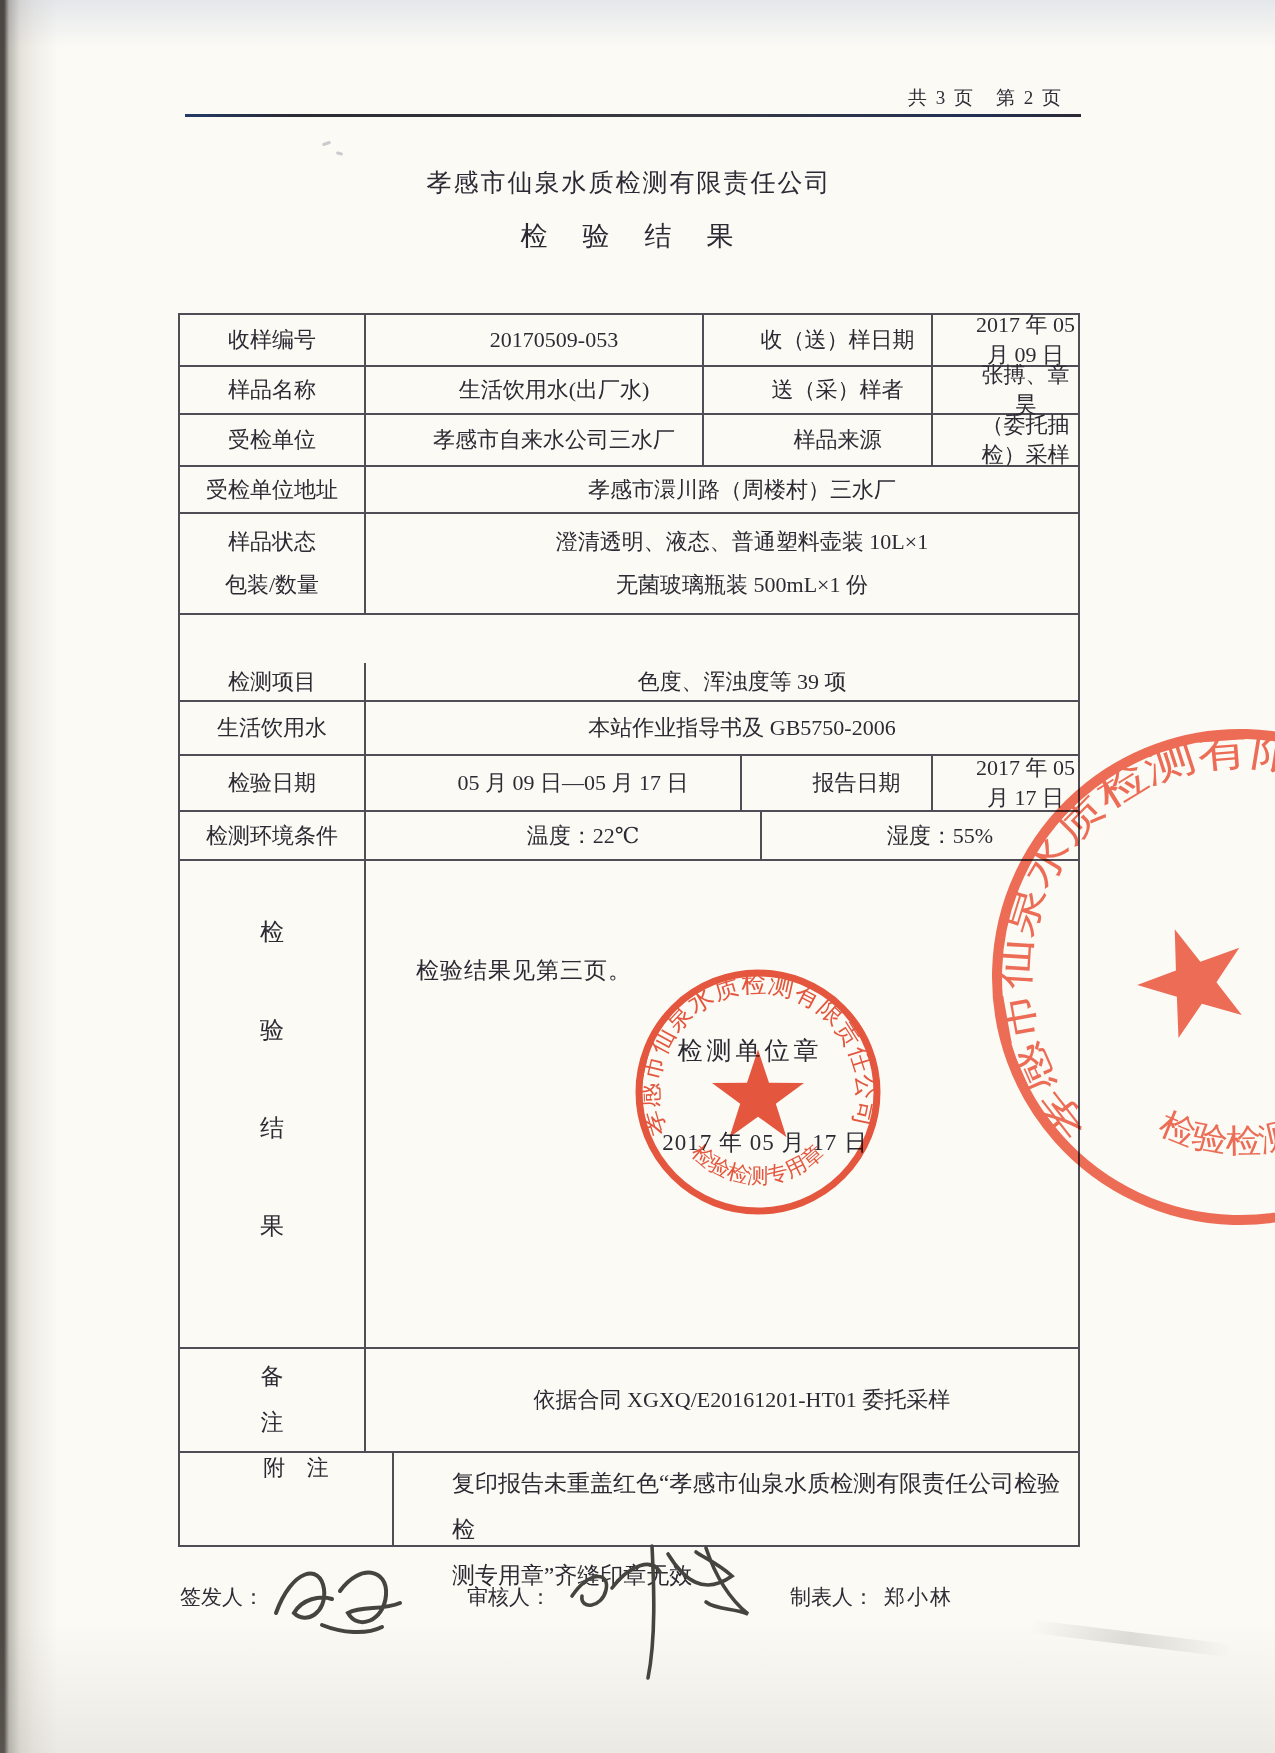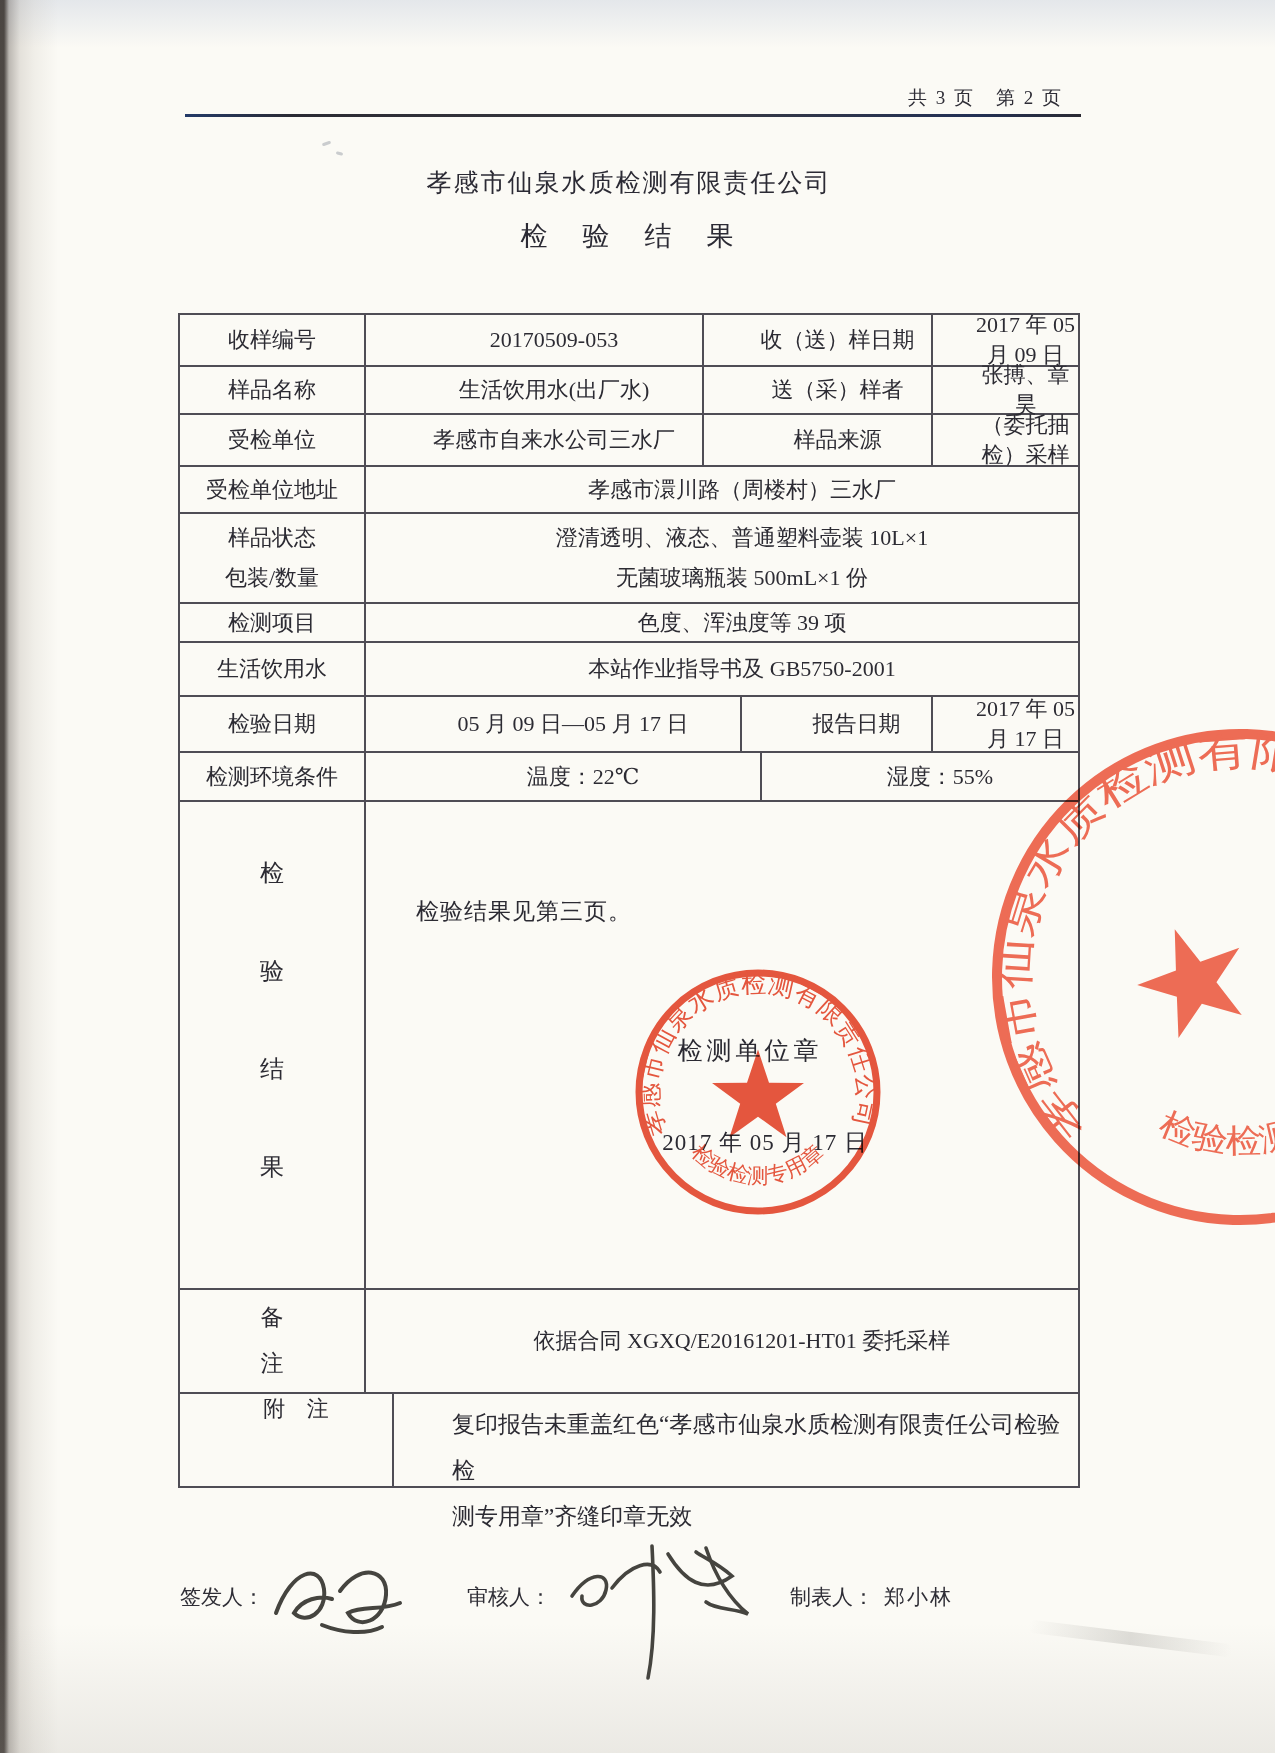--- a/index.html
+++ b/index.html
@@ -41,22 +41,22 @@
   .tbl{position:absolute;left:178px;top:313px;width:902px;border:2px solid #4f4d55;box-sizing:border-box;background:transparent;}
   .trow{display:flex;border-bottom:2px solid #4f4d55;box-sizing:border-box;gap:40px;}
   .trow.last{border-bottom:none;}
   .c{display:flex;align-items:center;justify-content:center;border-right:2px solid #4f4d55;
      box-sizing:border-box;font-size:22px;color:#2c2b33;flex:0 0 auto;text-align:center;}
   .c.end{border-right:none;flex:1 1 auto;}
   .w-label{width:186px;}
   .w-a{width:298px;} .w-b{width:189px;}
   .w-date{width:336px;} .w-rep{width:151px;}
   .w-env{width:356px;}
-  .h52{height:52px;} .h48{height:48px;} .h47{height:47px;} .h101{height:90px;}
-  .h50{height:39px;} .h54{height:54px;} .h46{height:56px;} .h49{height:49px;}
+  .h52{height:52px;} .h48{height:48px;} .h47{height:47px;} .h101{height:101px;}
+  .h50{height:39px;margin-top:48px;} .h54{height:54px;} .h46{height:56px;} .h49{height:49px;}
   .h488{height:488px;} .h104{height:104px;} .h92{height:92px;}
   .two-line{flex-direction:column;justify-content:space-evenly;}
   .vlabel{flex-direction:column;justify-content:flex-start;padding-top:58px;gap:72px;align-items:center;}
   .vlabel span{display:block;line-height:26px;font-size:24px;}
   .stack2{flex-direction:column;justify-content:center;gap:22px;}
   .stack2 span{line-height:24px;font-size:23px;}
   .result-cell{position:relative;align-items:flex-start;justify-content:flex-start;}
   .result-note{position:absolute;left:10px;top:74px;font-size:23px;letter-spacing:1px;margin-top:20px;}
   .appendix-cell{flex-direction:column;align-items:flex-start;justify-content:flex-start;
     padding:8px 0 0 18px;text-align:left;}
@@ -140,21 +140,21 @@
       </div>
     </div>
 
     <div class="trow h50">
       <div class="c w-label">检测项目</div>
       <div class="c end">色度、浑浊度等 39 项</div>
     </div>
 
     <div class="trow h54">
       <div class="c w-label">生活饮用水</div>
-      <div class="c end">本站作业指导书及 GB5750-2001</div>
+      <div class="c end">本站作业指导书及 GB5750-2006</div>
     </div>
 
     <div class="trow h46">
       <div class="c w-label">检验日期</div>
       <div class="c w-date">05 月 09 日—05 月 17 日</div>
       <div class="c w-rep">报告日期</div>
       <div class="c end">2017 年 05 月 17 日</div>
     </div>
 
     <div class="trow h49">

